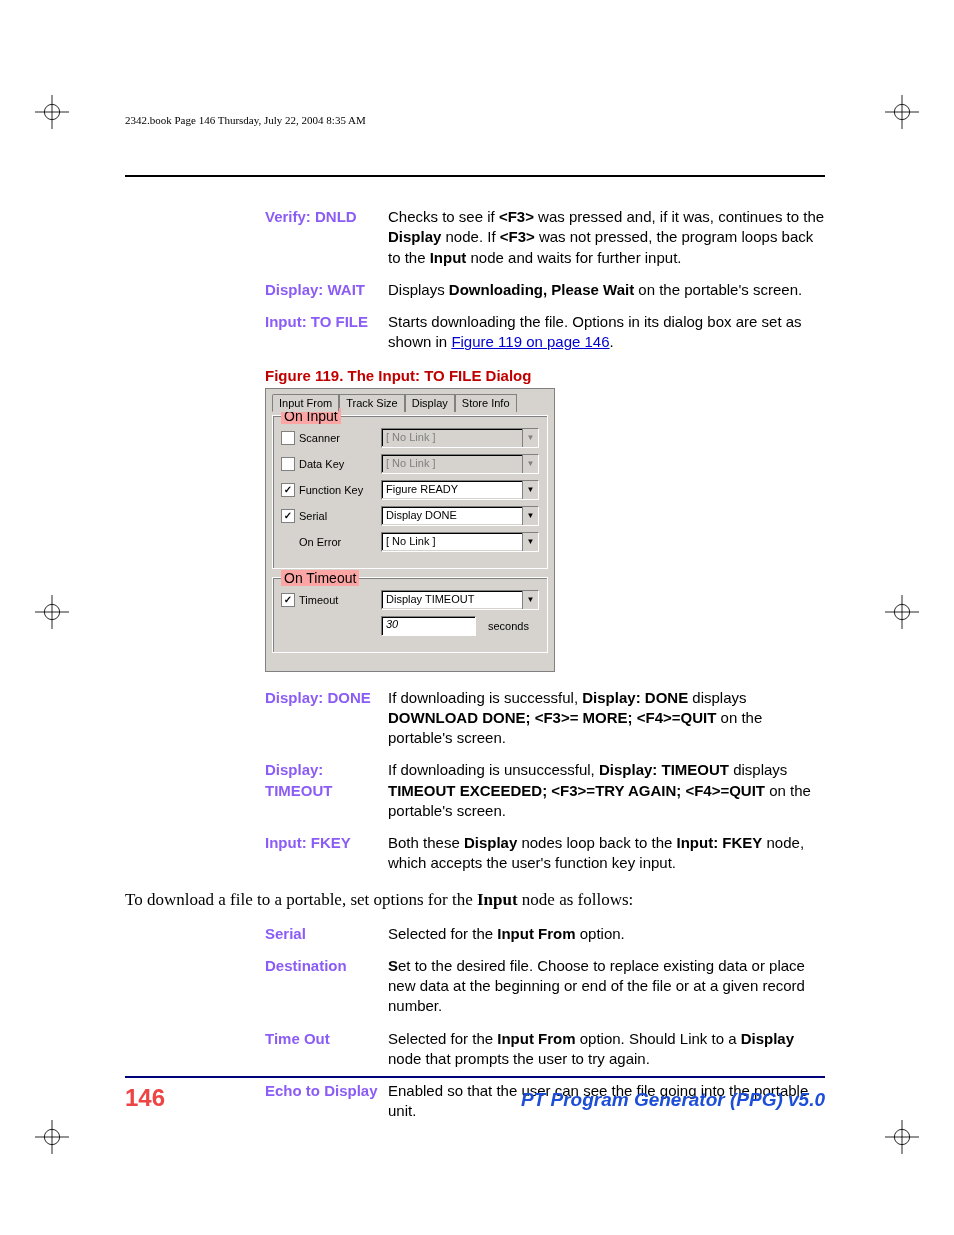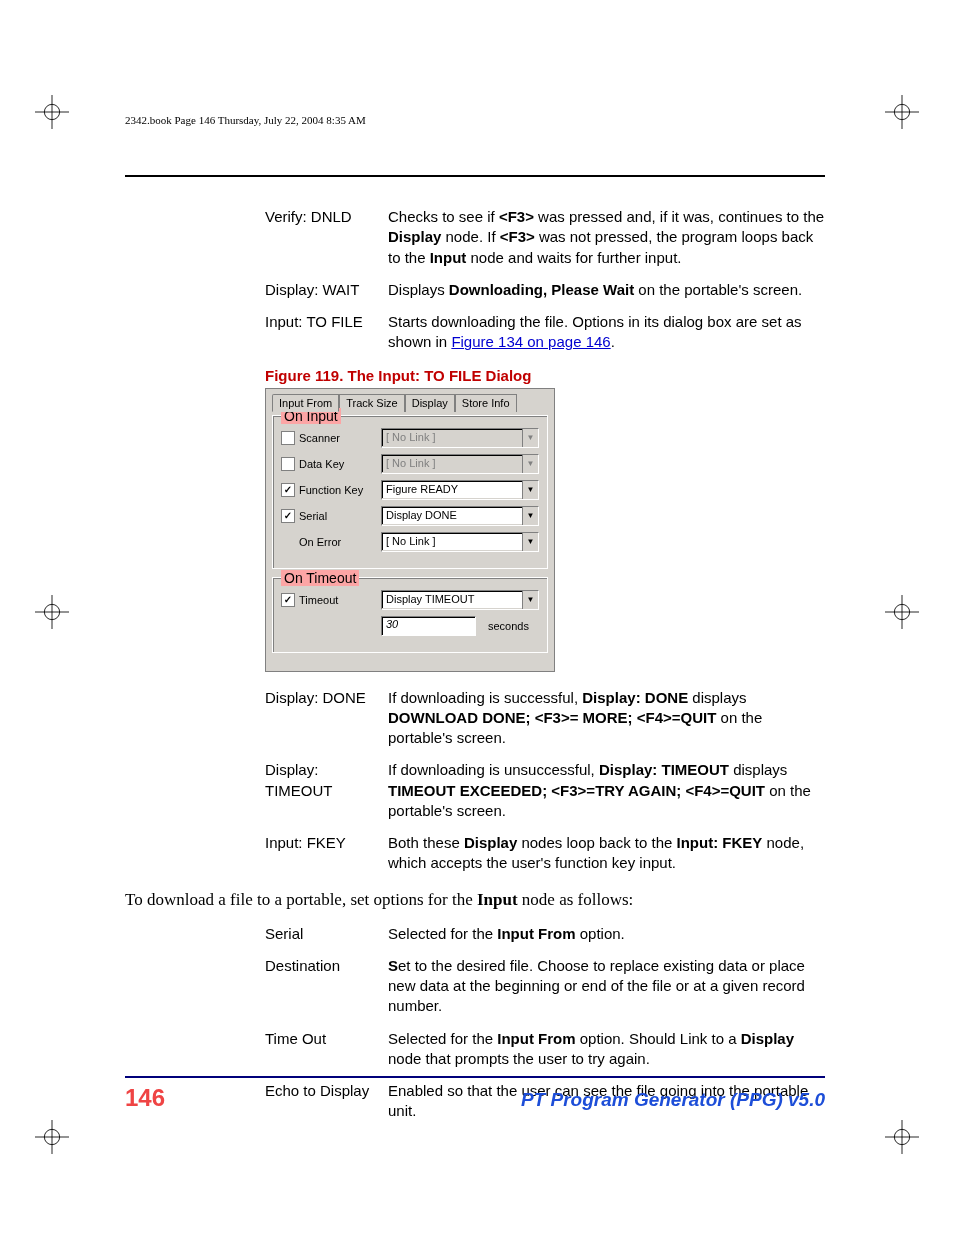--- a/index.html
+++ b/index.html
@@ -46,22 +46,22 @@
   }
   .def-row {
     display: flex;
     margin-bottom: 12px;
     font-size: 15px;
     line-height: 1.35;
     font-family: Arial, Helvetica, sans-serif;
   }
   .def-term {
     flex: 0 0 115px;
-    color: #000000;
-    font-weight: normal;
+    color: #8b5cf6;
+    font-weight: bold;
     padding-right: 8px;
   }
   .def-body {
     flex: 1;
     color: #000;
   }
   .def-body b { color: #000; }
   .link { color: #0000d0; text-decoration: underline; }
 
   .fig-caption {
@@ -270,21 +270,21 @@
       <div class="def-row">
         <div class="def-term">Verify: DNLD</div>
         <div class="def-body">Checks to see if <b>&lt;F3&gt;</b> was pressed and, if it was, continues to the <b>Display</b> node. If <b>&lt;F3&gt;</b> was not pressed, the program loops back to the <b>Input</b> node and waits for further input.</div>
       </div>
       <div class="def-row">
         <div class="def-term">Display: WAIT</div>
         <div class="def-body">Displays <b>Downloading, Please Wait</b> on the portable's screen.</div>
       </div>
       <div class="def-row">
         <div class="def-term">Input: TO FILE</div>
-        <div class="def-body">Starts downloading the file. Options in its dialog box are set as shown in <a class="link">Figure 134 on page 146</a>.</div>
+        <div class="def-body">Starts downloading the file. Options in its dialog box are set as shown in <a class="link">Figure 119 on page 146</a>.</div>
       </div>
     </div>
 
   <div class="defs-block">
     <div class="fig-caption">Figure 119. The Input: TO FILE Dialog</div>
 
     <div class="dialog">
       <div class="tabs" id="tabs">
           <div class="tab active">Input From</div>
           <div class="tab">Track Size</div>

